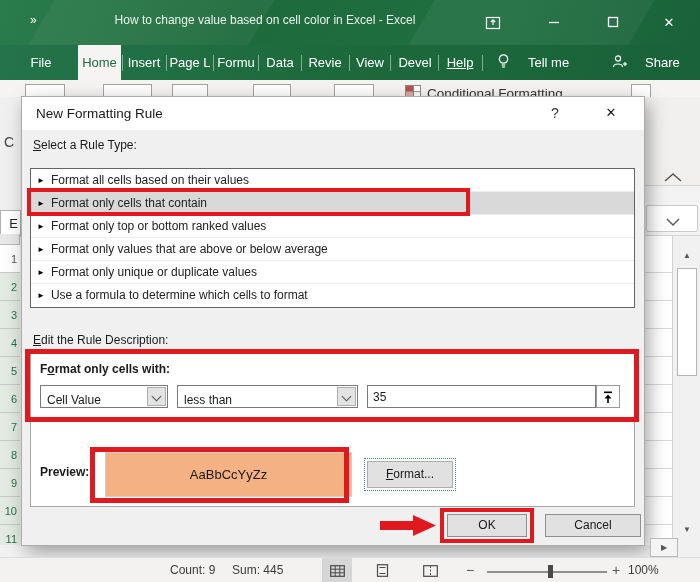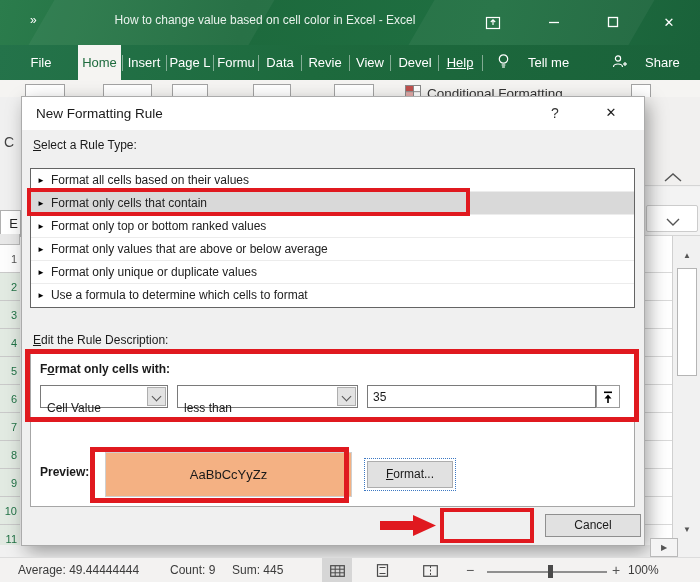--- a/index.html
+++ b/index.html
@@ -98,21 +98,21 @@
   .rule-item { height:23px; line-height:22px; padding-left:6px; border-bottom:1px solid #ececec;
     white-space:nowrap; color:#222; }
   .rule-item:last-child { border-bottom:none; }
   .rule-item.selected { background:#d9d9d9; }
   .bullet { font-size:8px; margin-right:6px; position:relative; top:-1px; color:#000; }
 
   .groupbox { position:absolute; left:8px; top:255px; width:605px; height:155px; background:#fff;
     border:1px solid #a6a6a6; }
   .focw { position:absolute; left:9px; top:9px; font-weight:bold; }
   .dd { position:absolute; top:32px; height:23px; background:#fff; border:1px solid #7a7a7a; }
-  .dd .val { position:absolute; left:6px; top:12px; line-height:21px; }
+  .dd .val { position:absolute; left:6px; top:4px; line-height:21px; }
   .dd .ddbtn { position:absolute; right:1px; top:1px; bottom:1px; width:19px; background:#e3e3e3;
     border:1px solid #aeaeae; }
   .chev { position:absolute; left:5px; top:5px; width:7px; height:7px; border-right:1.6px solid #555;
     border-bottom:1.6px solid #555; transform:rotate(45deg); }
   .valinput { position:absolute; left:336px; top:32px; width:229px; height:23px; border:1px solid #7a7a7a;
     background:#fff; font-family:"Liberation Sans",sans-serif; font-size:12px; padding-left:5px; color:#1a1a1a; }
   .collapsebtn { position:absolute; left:565px; top:32px; width:24px; height:23px; background:#fff;
     border:1px solid #9a9a9a; display:flex; align-items:center; justify-content:center; }
 
   .preview-lbl { position:absolute; left:9px; top:112px; font-weight:bold; }
@@ -319,26 +319,26 @@
       </div>
     </div>
     <div class="ann ann2"></div>
     <div class="ann ann3"></div>
 
     <span class="arrow-ann">
       <svg width="57" height="23" viewBox="0 0 57 23">
           <polygon points="0,7 33,7 33,1 56,11.5 33,22 33,16 0,16" fill="#e0191f"></polygon>
         </svg>
     </span>
+    <div class="btn okbtn">OK</div>
     <div class="ann ann4"></div>
     <div class="btn cancelbtn">Cancel</div>
   </div>
 
   <div class="statusbar">
-    <span class="st" style="left:18px;">Average: 49.44444444</span>
     <span class="st" style="left:170px;">Count: 9</span>
     <span class="st" style="left:232px;">Sum: 445</span>
     <div class="viewbtn on" style="left:322px; width:30px;">
       <svg width="15" height="12" viewBox="0 0 15 12">
           <rect x="0.7" y="0.7" width="13.6" height="10.6" fill="none" stroke="#4a4a4a" stroke-width="1.2"></rect>
           <line x1="5.2" y1="1" x2="5.2" y2="11" stroke="#4a4a4a"></line>
           <line x1="9.8" y1="1" x2="9.8" y2="11" stroke="#4a4a4a"></line>
           <line x1="1" y1="4.2" x2="14" y2="4.2" stroke="#4a4a4a"></line>
           <line x1="1" y1="7.8" x2="14" y2="7.8" stroke="#4a4a4a"></line>
         </svg>

